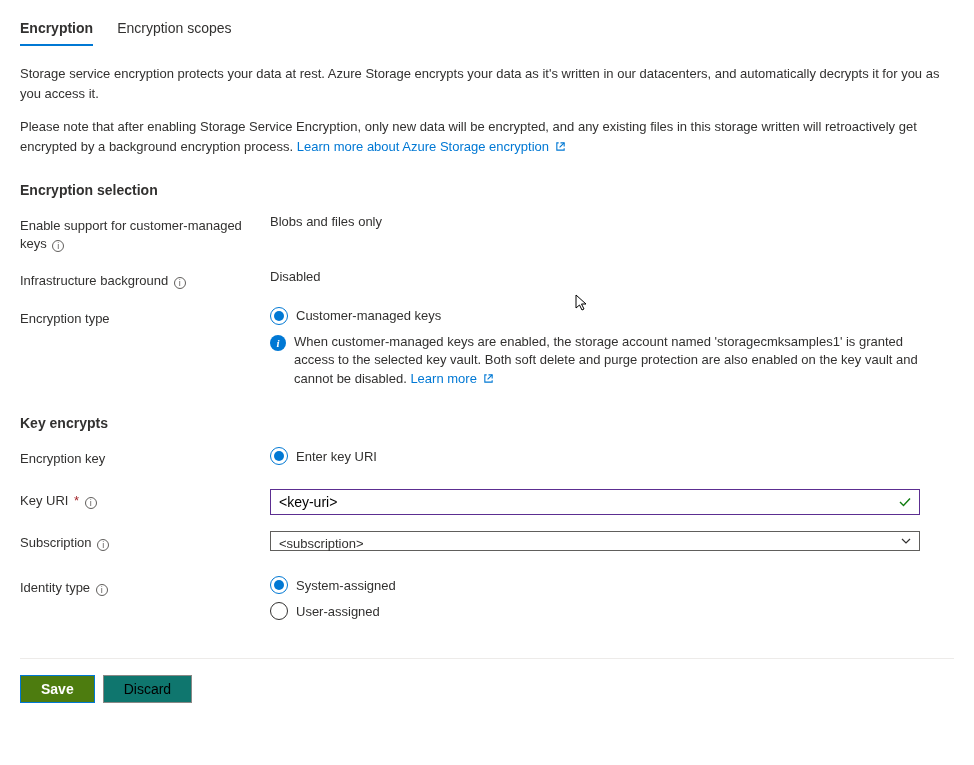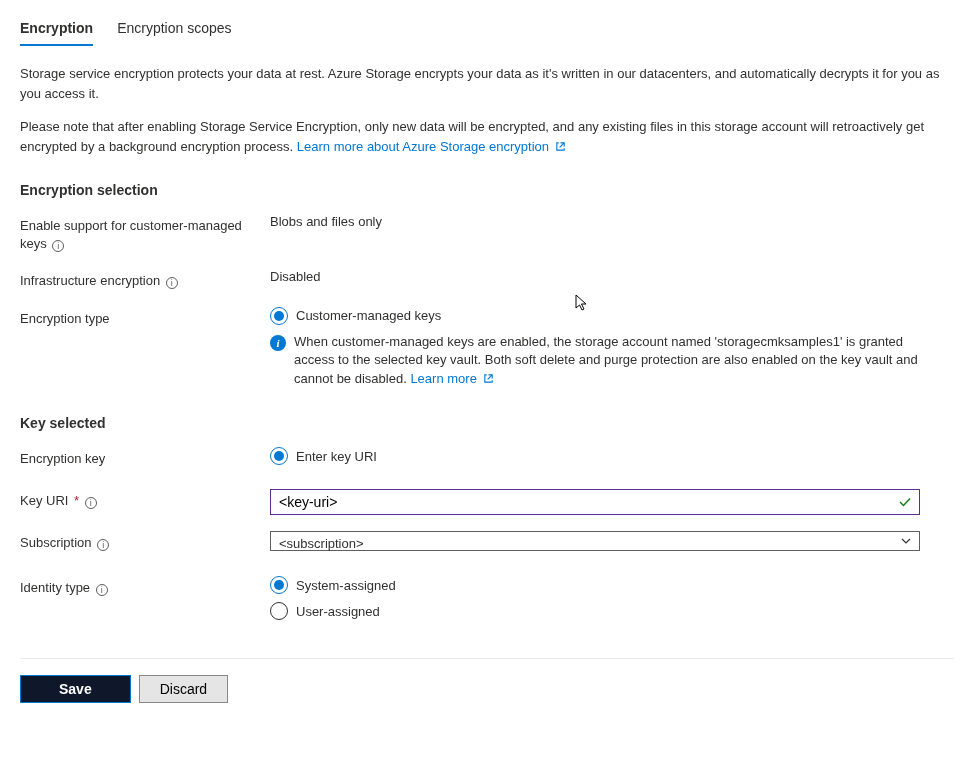--- a/index.html
+++ b/index.html
@@ -175,49 +175,49 @@
   .footer-buttons {
     display: flex;
     gap: 8px;
   }
   .btn {
     height: 28px;
     padding: 0 20px;
     font-size: 14px;
     font-family: inherit;
     border: 1px solid #8a8886;
-    background: #e5e5e5;
+    background: #0f766e;
     cursor: pointer;
   }
   .btn.primary {
-    background: #0f172a;
+    background: #4d7c0f;
     border-color: #0078d4;
     color: white;
     font-weight: 600;
-    padding: 0 38px;
+    padding: 0 20px;
   }
   .cursor-arrow {
     position: absolute;
     left: 575px;
     top: 294px;
     pointer-events: none;
   }
 </style>
 </head>
 <body>
 
 <div class="tabs">
   <div class="tab active">Encryption</div>
   <div class="tab">Encryption scopes</div>
 </div>
 
 <div class="intro">
   <p>Storage service encryption protects your data at rest. Azure Storage encrypts your data as it's written in our datacenters, and automatically decrypts it for you as you access it.</p>
   <p>
-    <span>Please note that after enabling Storage Service Encryption, only new data will be encrypted, and any existing files in this storage account will retroactively get encrypted by a background encryption process.</span>
+    <span>Please note that after enabling Storage Service Encryption, only new data will be encrypted, and any existing files in this storage written will retroactively get encrypted by a background encryption process.</span>
     <a class="link">
       <span>Learn more about Azure Storage encryption</span>
       <svg class="ext-icon" viewBox="0 0 12 12" fill="none" stroke="#0078d4" stroke-width="1.2">
         <path d="M4 2 H2 V10 H10 V8"></path>
           <path d="M6 2 H10 V6"></path>
           <path d="M10 2 L5 7"></path>
       </svg>
     </a>
   </p>
 </div>
@@ -227,21 +227,21 @@
 <div class="row">
   <div class="label">
     <span>Enable support for customer-managed keys</span>
     <span class="info-icon">i</span>
   </div>
   <div class="value">Blobs and files only</div>
 </div>
 
 <div class="row">
   <div class="label">
-    <span>Infrastructure encryption</span>
+    <span>Infrastructure background</span>
     <span class="info-icon">i</span>
   </div>
   <div class="value">Disabled</div>
 </div>
 
 <div class="row">
   <div class="label">Encryption type</div>
   <div class="value">
     <div class="radio-group">
       <div class="radio-item selected">
@@ -261,21 +261,21 @@
                 <path d="M6 2 H10 V6"></path>
                 <path d="M10 2 L5 7"></path>
             </svg>
           </a>
         </span>
       </div>
     </div>
   </div>
 </div>
 
-<div class="section-title">Key selected</div>
+<div class="section-title">Key encrypts</div>
 
 <div class="row">
   <div class="label">Encryption key</div>
   <div class="value">
     <div class="radio-group">
       <div class="radio-item selected">
         <span class="radio-outer">
             <span class="radio-inner"></span>
           </span>
         <span>Enter key URI</span>

